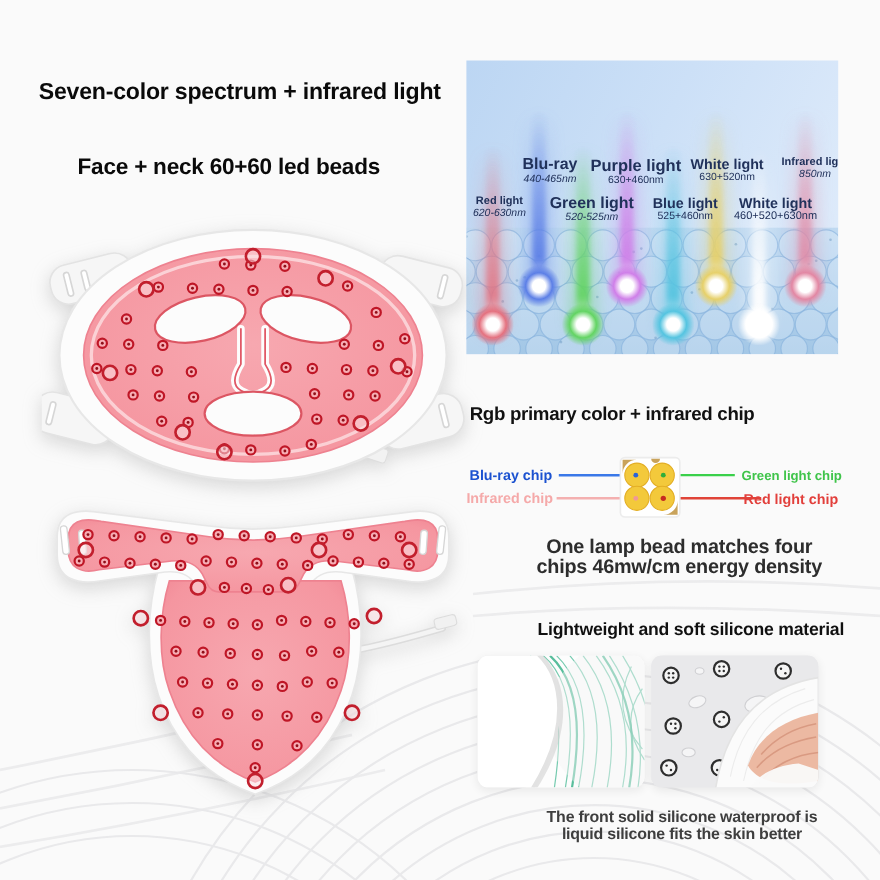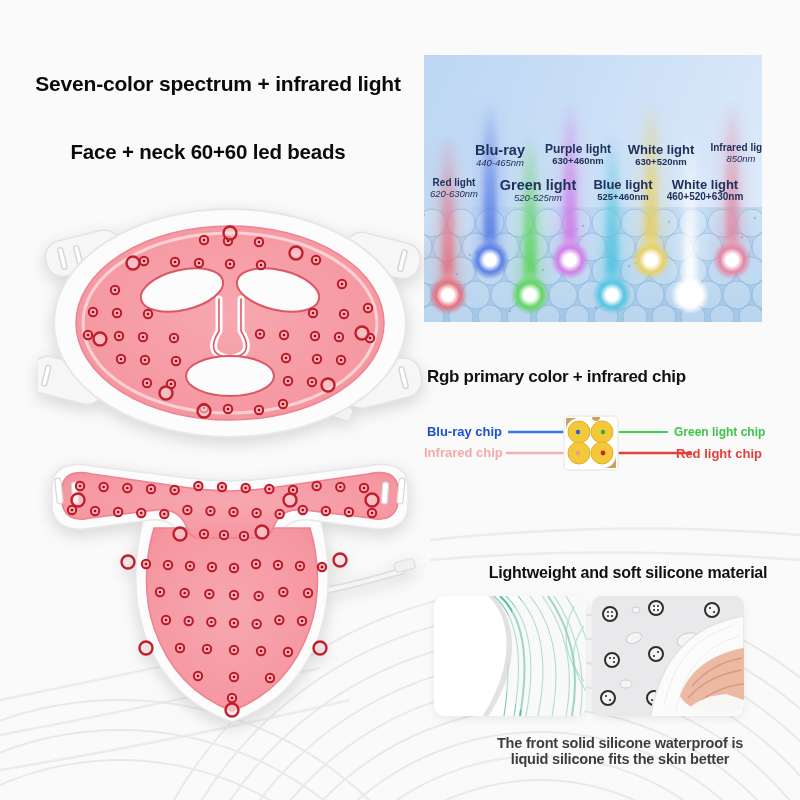--- a/index.html
+++ b/index.html
@@ -7,21 +7,21 @@
   .canvas{position:relative;width:800px;height:800px;background:#fafafa;overflow:hidden;}
   .abs{position:absolute;}
   .title{color:#0a0a0a;font-weight:bold;text-align:center;letter-spacing:-0.2px;}
   .title1{left:18px;top:72px;width:400px;font-size:21px;}
   .title2{left:18px;top:140px;width:380px;font-size:20.5px;}
   .panel{left:424px;top:55px;width:338px;height:267px;
          background:linear-gradient(115deg,#bcd6f3 0%,#cce0f7 45%,#e2edfb 100%);overflow:hidden;}
   .beam,.glow,.halo,.core{position:absolute;pointer-events:none;}
   .light-label{position:absolute;transform:translateX(-50%);text-align:center;color:#20315a;white-space:nowrap;z-index:5;line-height:1.05;}
   .lname{font-weight:bold;}
-  .lnm{font-weight:bold;}
+  .lnm{font-weight:normal;}
   .lnm.it{font-style:italic;font-weight:normal;}
   .rgb-heading{left:427px;top:367px;width:300px;font-size:17px;font-weight:bold;color:#111;letter-spacing:-0.3px;white-space:nowrap;}
   .chipbox{left:424px;top:404px;width:372px;height:80px;}
   .chip-label{position:absolute;font-weight:bold;white-space:nowrap;}
   .lamp-text{left:440px;top:489px;width:355px;text-align:center;font-size:18px;line-height:17.5px;font-weight:bold;color:#2d2d2d;letter-spacing:-0.2px;}
   .material-heading{left:450px;top:564px;width:356px;text-align:center;font-size:16px;font-weight:bold;color:#101010;letter-spacing:-0.2px;}
   .photo{overflow:hidden;border-radius:10px;box-shadow:0 3px 9px rgba(0,0,0,0.07);}
   .photo-left{left:434px;top:596px;width:152px;height:120px;background:#fdfdfd;}
   .photo-right{left:592px;top:596px;width:152px;height:120px;background:#e9e9eb;}
   .footer-text{left:448px;top:736px;width:344px;text-align:center;font-size:14.5px;line-height:15.5px;font-weight:bold;color:#3e3e3e;letter-spacing:-0.2px;}
@@ -205,21 +205,21 @@
         </div>
         <div class="light-label" style="left: 76px; top: 88px;">
           <div class="lname" style="font-size: 14.5px;">Blu-ray</div>
           <div class="lnm it" style="font-size: 9.5px;">440-465nm</div>
         </div>
         <div class="light-label" style="left: 114px; top: 123px;">
           <div class="lname" style="font-size: 14.5px;">Green light</div>
           <div class="lnm it" style="font-size: 9.5px;">520-525nm</div>
         </div>
         <div class="light-label" style="left: 154px; top: 88px;">
-          <div class="lname" style="font-size: 12px;">Purple light</div>
+          <div class="lname" style="font-size: 15px;">Purple light</div>
           <div class="lnm" style="font-size: 9.5px;">630+460nm</div>
         </div>
         <div class="light-label" style="left: 199px; top: 123px;">
           <div class="lname" style="font-size: 13px;">Blue light</div>
           <div class="lnm" style="font-size: 9.5px;">525+460nm</div>
         </div>
         <div class="light-label" style="left: 237px; top: 88px;">
           <div class="lname" style="font-size: 13px;">White light</div>
           <div class="lnm" style="font-size: 9.5px;">630+520nm</div>
         </div>
@@ -561,20 +561,24 @@
       </g>
     </svg>
     <div class="chip-label" style="left:0;width:78px;top:20px;text-align:right;font-size:13px;color:#1c52d0;">Blu-ray chip</div>
     <div class="chip-label" style="left:0;width:78px;top:41px;text-align:right;font-size:13px;color:#f5a9a9;">Infrared chip</div>
     <div class="chip-label" style="left:250px;top:21px;font-size:12px;color:#3fc44a;">Green light chip</div>
     <div class="chip-label" style="left:252px;top:42px;font-size:13px;color:#e23f3b;">Red light chip</div>
   </div>
 
   <div class="abs rgb-heading">Rgb primary color + infrared chip</div>
 
+  <div class="abs lamp-text">
+    <div>One lamp bead matches four</div>
+    <div>chips 46mw/cm energy density</div>
+  </div>
 
   <div class="abs material-heading">Lightweight and soft silicone material</div>
 
   <div class="abs photo photo-left">
     <svg width="152" height="120" viewBox="0 0 152 120">
       <rect width="152" height="120" fill="#fdfdfd"></rect>
       <g fill="none" stroke="#5fc2a2" stroke-width="1.1" opacity="0.85">
         <path d="M60,0 Q95,30 80,120"></path>
           <path d="M72,0 Q108,35 92,120"></path>
           <path d="M84,0 Q120,40 104,120"></path>

